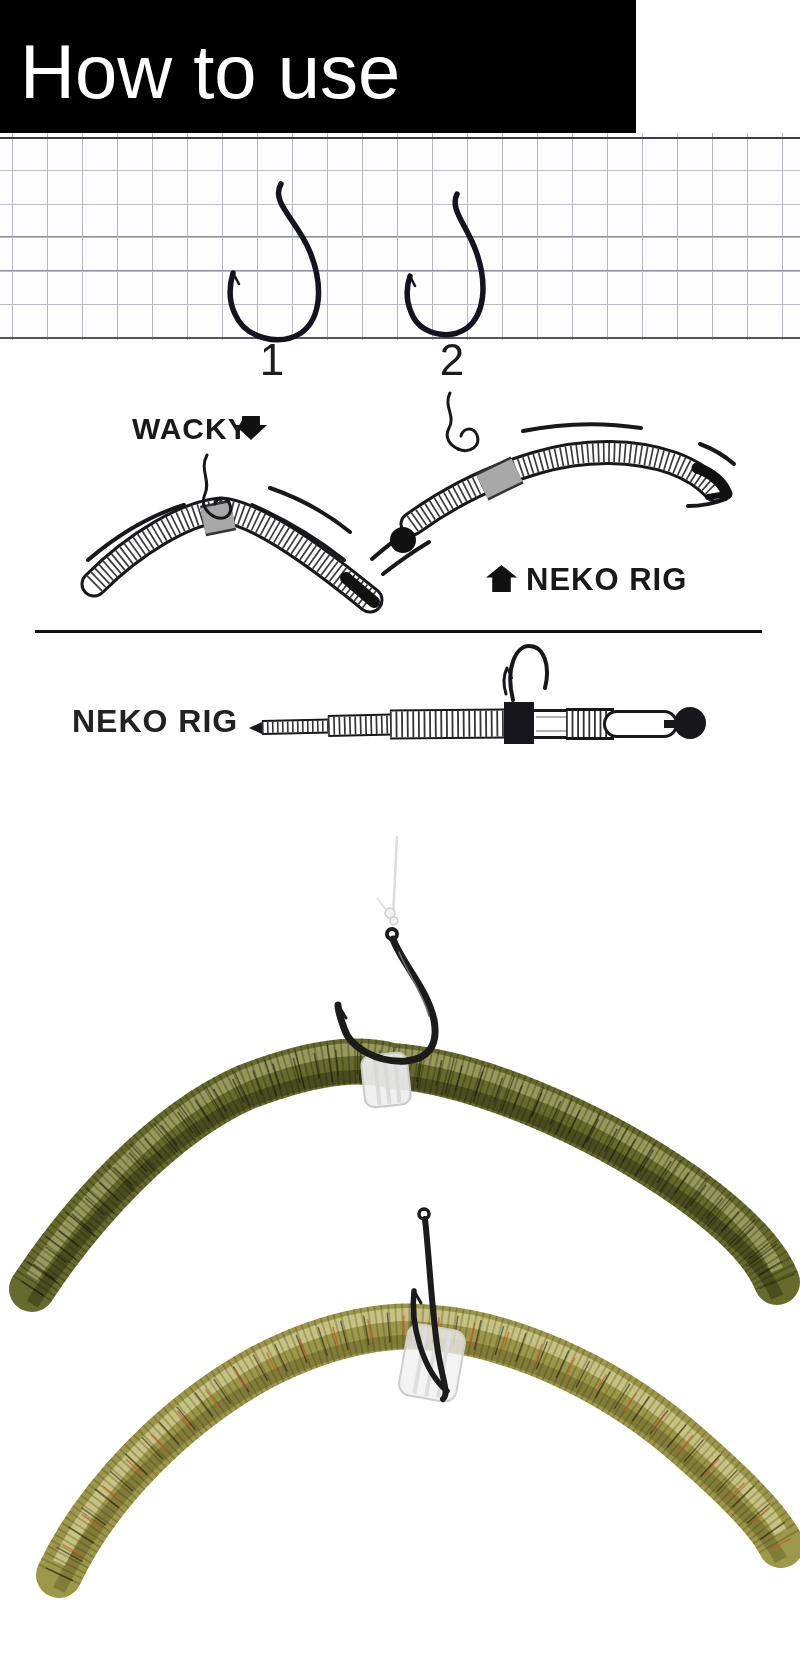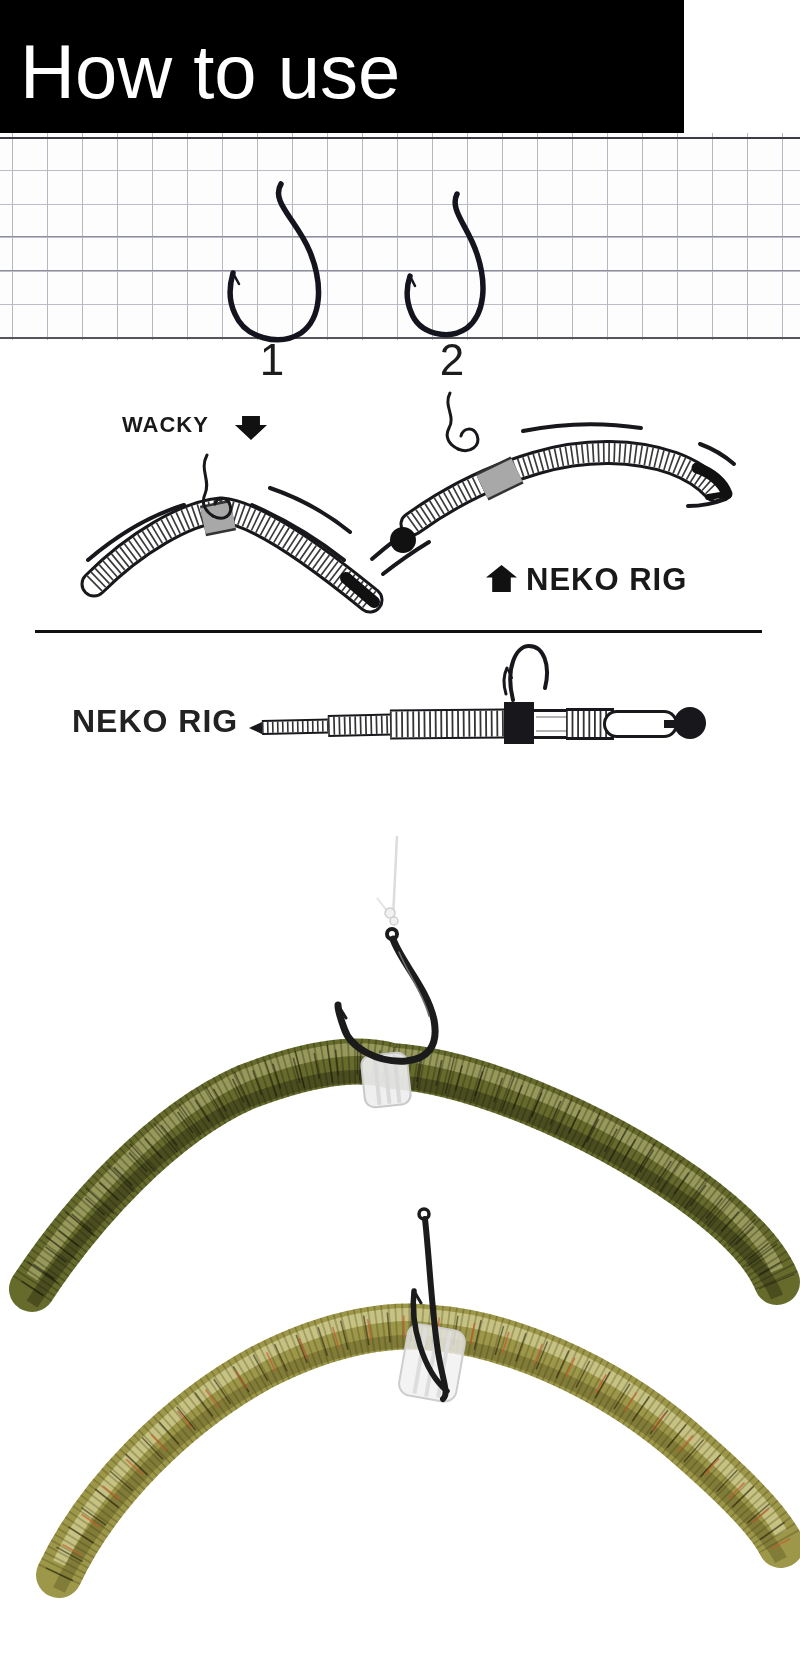--- a/index.html
+++ b/index.html
@@ -1,41 +1,41 @@
 <!DOCTYPE html>
 <html><head>
 <meta charset="utf-8">
 <style>
   html,body{margin:0;padding:0;background:#ffffff;}
   body{width:800px;height:1659px;position:relative;overflow:hidden;
        font-family:"Liberation Sans", sans-serif;}
   .abs{position:absolute;}
 
   
-  .banner{left:0;top:0;width:636px;height:133px;background:#000;padding-left:48px;}
+  .banner{left:0;top:0;width:636px;height:133px;background:#000;}
   .banner h1{margin:0;position:absolute;left:20px;top:34px;
              font-size:76px;font-weight:400;color:#fff;line-height:1;letter-spacing:0px;}
 
   
   .grid-panel{left:0;top:133px;width:800px;height:207px;background:#fdfdfe;
     background-image:
       repeating-linear-gradient(to right,#b6b7c1 0 1px,transparent 1px 35px),
       repeating-linear-gradient(to bottom,#bcbdc6 0 1px,transparent 1px 33.4px);
     background-position:12px 0,0 4px;}
   .gl{left:0;width:800px;height:1px;background:#8e8f9c;}
   .gl-top{top:137px;height:2px;background:#3c3c44;}
   .gl-bot{top:337px;height:2px;background:#55555e;}
 
   
   svg.overlay{position:absolute;left:0;top:0;width:800px;height:1659px;}
 
   
   .hook-num{top:338px;width:60px;text-align:center;font-size:44px;font-weight:500;color:#1c1c1c;line-height:1;}
   .lbl{color:#191919;font-weight:600;line-height:1;white-space:nowrap;}
-  .lbl-wacky{left:122px;top:414px;font-size:22px;letter-spacing:1px;}
+  .lbl-wacky{left:132px;top:414px;font-size:30px;letter-spacing:1px;}
   .lbl-neko-up{left:526px;top:564px;font-size:31px;letter-spacing:1px;}
   .lbl-neko-low{left:72px;top:705px;font-size:32px;letter-spacing:1px;font-weight:600;color:#222;}
 
   
   .arrow-down{left:235px;top:416px;width:32px;height:24px;background:#111;
     clip-path:polygon(22% 0,78% 0,78% 38%,100% 38%,50% 100%,0 38%,22% 38%);}
   .arrow-up-house{left:486px;top:565px;width:31px;height:27px;background:#111;
     clip-path:polygon(50% 0,100% 46%,80% 46%,80% 100%,20% 100%,20% 46%,0 46%);}
 
   .divider{left:35px;top:630px;width:727px;height:3px;background:#111;}

